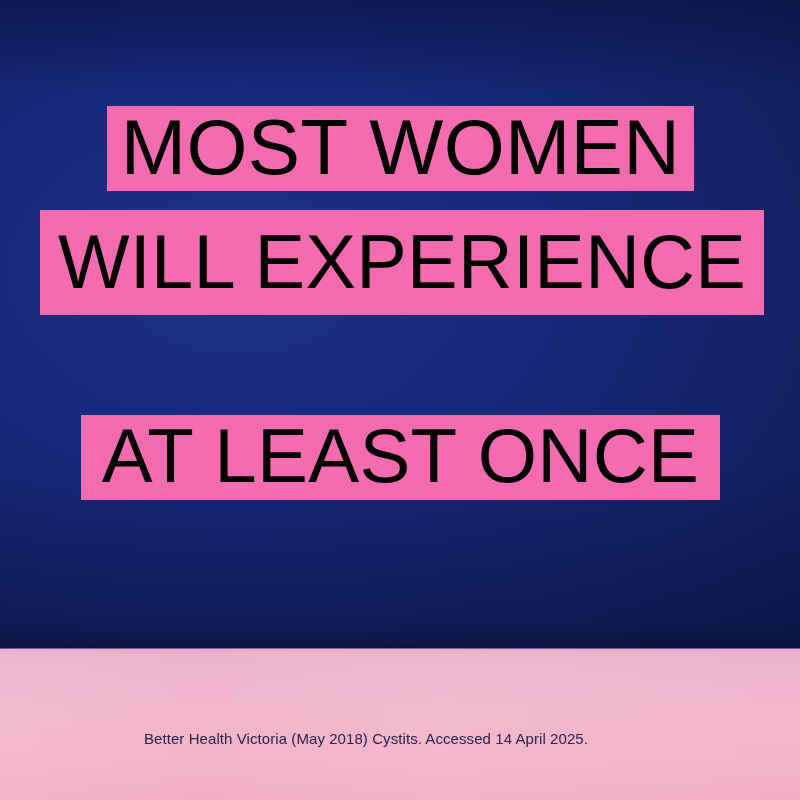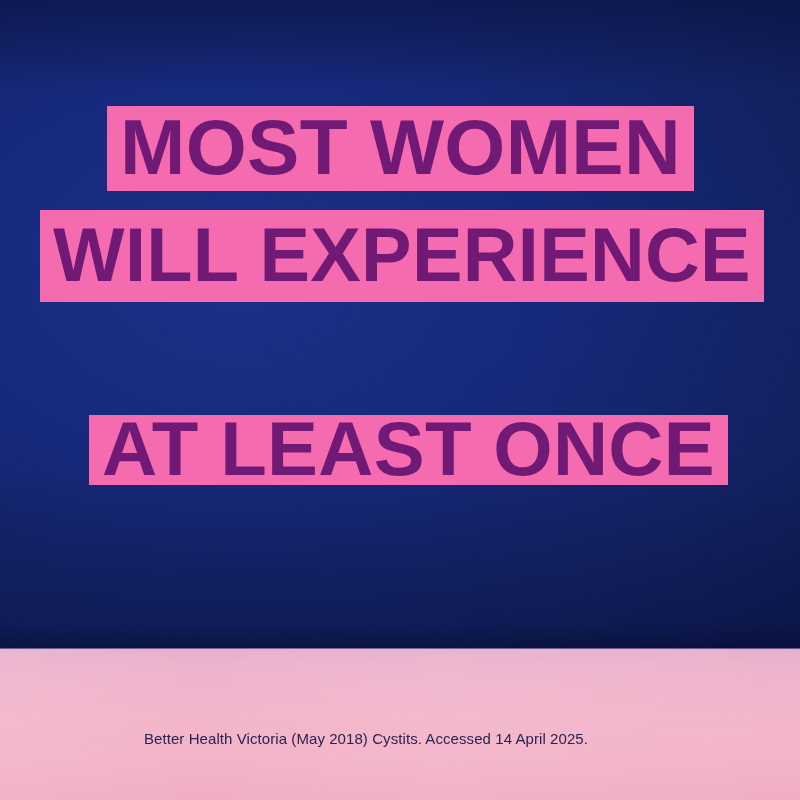--- a/index.html
+++ b/index.html
@@ -90,34 +90,34 @@
   }
   .bar {
     position: absolute;
     background: #f56bb0;
     display: flex;
     align-items: center;
     justify-content: center;
     box-sizing: border-box;
   }
   .bar-text {
-    color: #701a75;
-    font-weight: 700;
+    color: #000000;
+    font-weight: 400;
     letter-spacing: 0.004em;
     line-height: 1;
     white-space: nowrap;
     display: block;
     transform: translateY(-1px);
   }
 
   
   #bar-1 { left: 107px; top: 106px; width: 587px; height: 85px; }
-  #bar-2 { left:  40px; top: 210px; width: 724px; height: 92px; justify-content: center; }
+  #bar-2 { left:  40px; top: 210px; width: 724px; height: 105px; justify-content: center; }
   #bar-3 { left: 215px; top: 312px; width: 370px; height: 85px; }
-  #bar-4 { left:  89px; top: 415px; width: 639px; height: 70px; }
+  #bar-4 { left:  81px; top: 415px; width: 639px; height: 85px; }
   #bar-5 { left: 100px; top: 518px; width: 605px; height: 85px; }
 
   #bar-1 .bar-text { font-size: 67px; }
   #bar-2 .bar-text { font-size: 67px; }
   #bar-3 .bar-text { font-size: 67px; }
   #bar-4 .bar-text { font-size: 67px; }
   #bar-5 .bar-text { font-size: 67px; }
 
   
   .credit {

